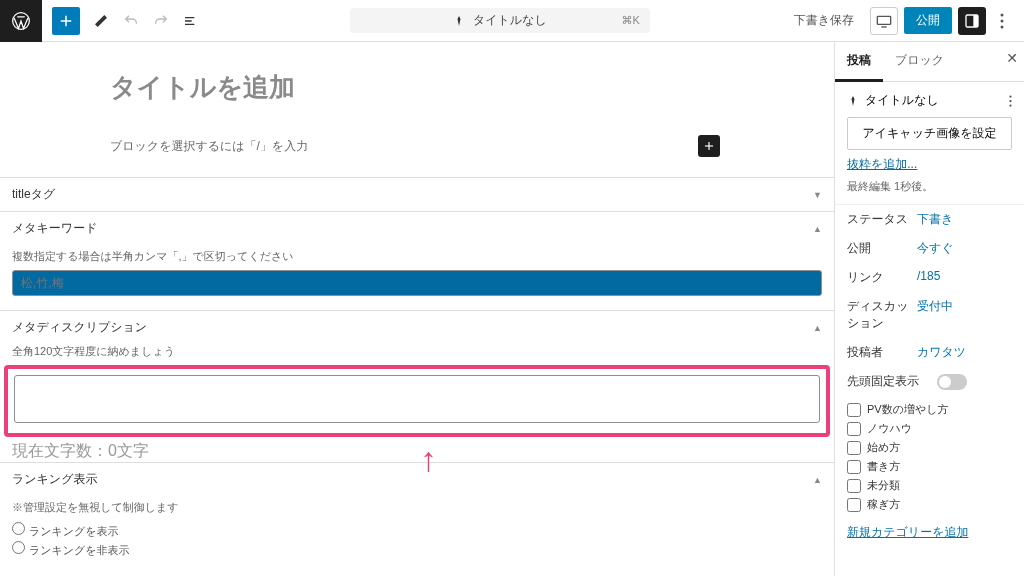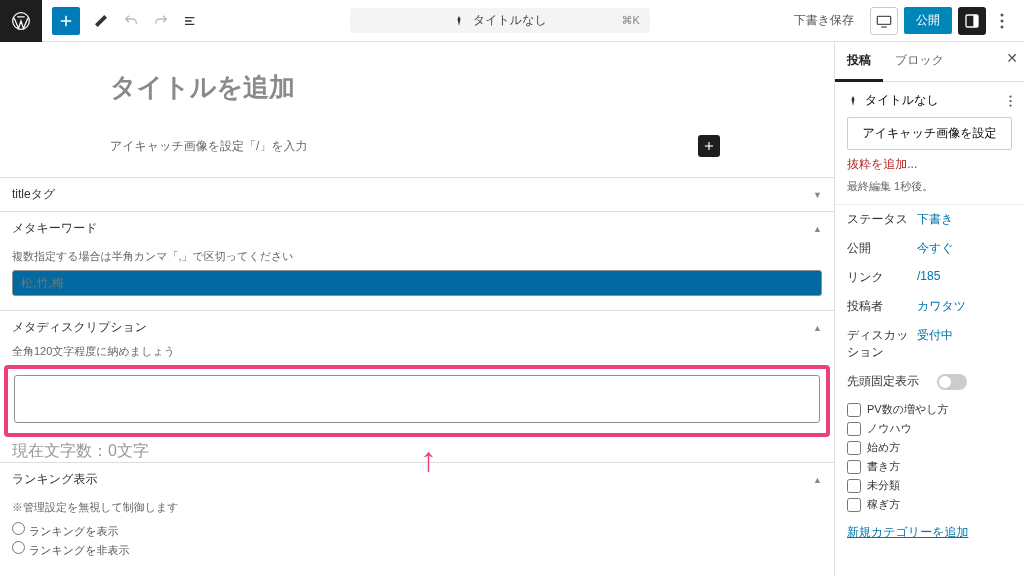--- a/index.html
+++ b/index.html
@@ -47,21 +47,21 @@
 .annot-arrow { position: absolute; color: #ec407a; left: 420px; top: 440px; font-size: 34px; font-weight: bold; pointer-events: none; }
 
 .side-tabs { display: flex; border-bottom: 1px solid #ddd; position: relative; }
 .side-tab { padding: 10px 12px; font-size: 12px; color: #666; cursor: pointer; }
 .side-tab.active { color: #1e1e1e; font-weight: 600; border-bottom: 3px solid #1e1e1e; margin-bottom: -1px; }
 .side-close { position: absolute; right: 6px; top: 8px; font-size: 14px; color: #555; cursor: pointer; }
 
 .side-row { padding: 10px 12px; border-bottom: 1px solid #eee; }
 .side-doc-title { display: flex; align-items: center; gap: 6px; font-size: 12px; justify-content: space-between; }
 .feat-btn { margin-top: 8px; border: 1px solid #ccc; background: #fff; padding: 7px; width: 100%; font-size: 12px; cursor: pointer; border-radius: 2px; }
-.excerpt-link { color: #b91c1c; font-size: 12px; display: inline-block; margin-top: 6px; cursor: pointer; }
+.excerpt-link { color: #0369a1; text-decoration: underline; font-size: 12px; display: inline-block; margin-top: 6px; cursor: pointer; }
 .last-edit { font-size: 11px; color: #666; margin-top: 6px; }
 
 .side-kv { display: flex; padding: 6px 12px; font-size: 12px; }
 .side-kv .k { width: 70px; color: #333; }
 .side-kv .v { color: #0073aa; cursor: pointer; }
 
 .toggle { width: 30px; height: 16px; background: #ccc; border-radius: 8px; position: relative; cursor: pointer; }
 .toggle::after { content: ""; width: 12px; height: 12px; background: #fff; border-radius: 50%; position: absolute; top: 2px; left: 2px; }
 
 .side-panel-head { padding: 10px 12px; font-size: 12px; font-weight: 600; display: flex; justify-content: space-between; cursor: pointer; border-top: 1px solid #eee; }
@@ -141,21 +141,21 @@
         <circle cx="2" cy="14" r="1.5"></circle>
       </svg>
   </div>
 </div>
 
 <div class="layout">
   <div class="editor">
     <div class="title-block">
       <div class="title-input">タイトルを追加</div>
       <div class="block-hint-row">
-        <div class="block-hint">アイキャッチ画像を設定「/」を入力</div>
+        <div class="block-hint">ブロックを選択するには「/」を入力</div>
         <div class="block-add">
           <svg width="14" height="14" viewBox="0 0 24 24" fill="#fff">
               <path d="M11 5h2v14h-2z"></path>
               <path d="M5 11h14v2H5z"></path>
             </svg>
         </div>
       </div>
     </div>
 
     <div style="height:20px"></div>
@@ -239,26 +239,26 @@
       </div>
     <div class="side-kv">
         <span class="k">公開</span>
         <span class="v">今すぐ</span>
       </div>
     <div class="side-kv">
         <span class="k">リンク</span>
         <span class="v">/185</span>
       </div>
     <div class="side-kv">
+        <span class="k">ディスカッション</span>
+        <span class="v">受付中</span>
+      </div>
+    <div class="side-kv">
         <span class="k">投稿者</span>
         <span class="v">カワタツ</span>
-      </div>
-    <div class="side-kv">
-        <span class="k">ディスカッション</span>
-        <span class="v">受付中</span>
       </div>
     <div class="side-kv" style="align-items:flex-end">
         <span class="k" style="width:90px">先頭固定表示</span>
         <div class="toggle"></div>
       </div>
 
     <div class="cat-list">
       <label>
           <input type="checkbox" style="">
           <span>PV数の増やし方</span>

